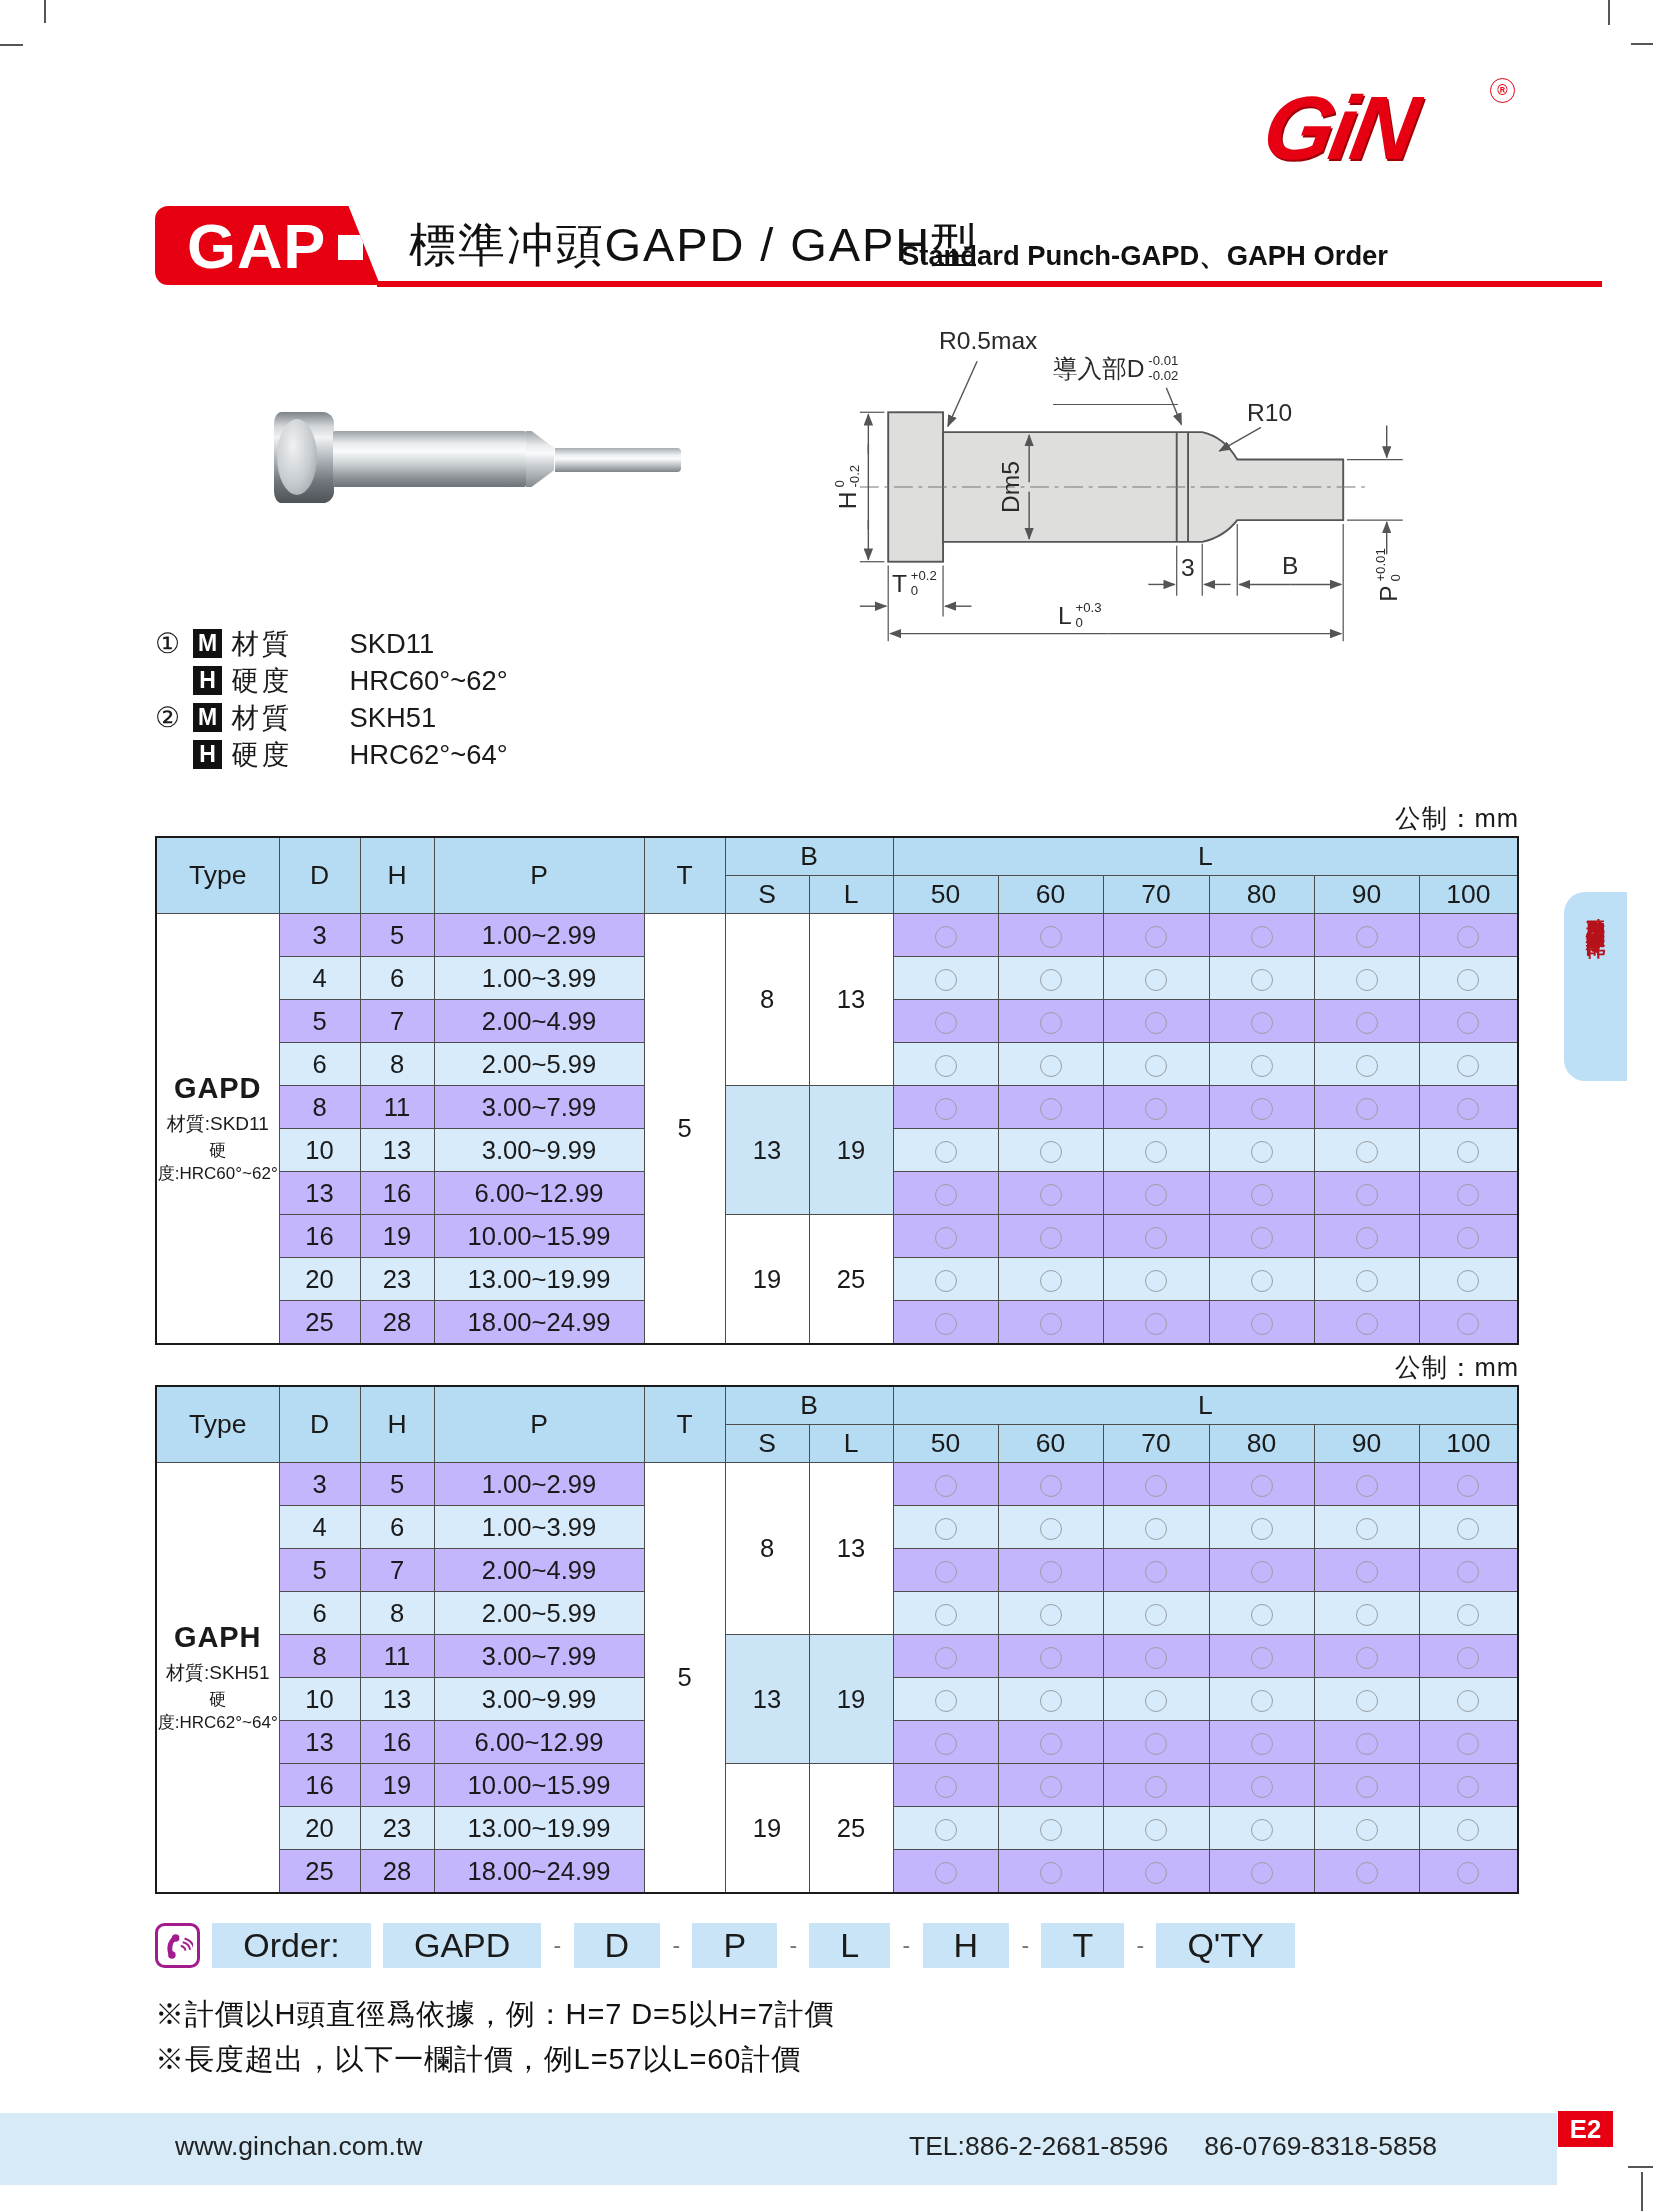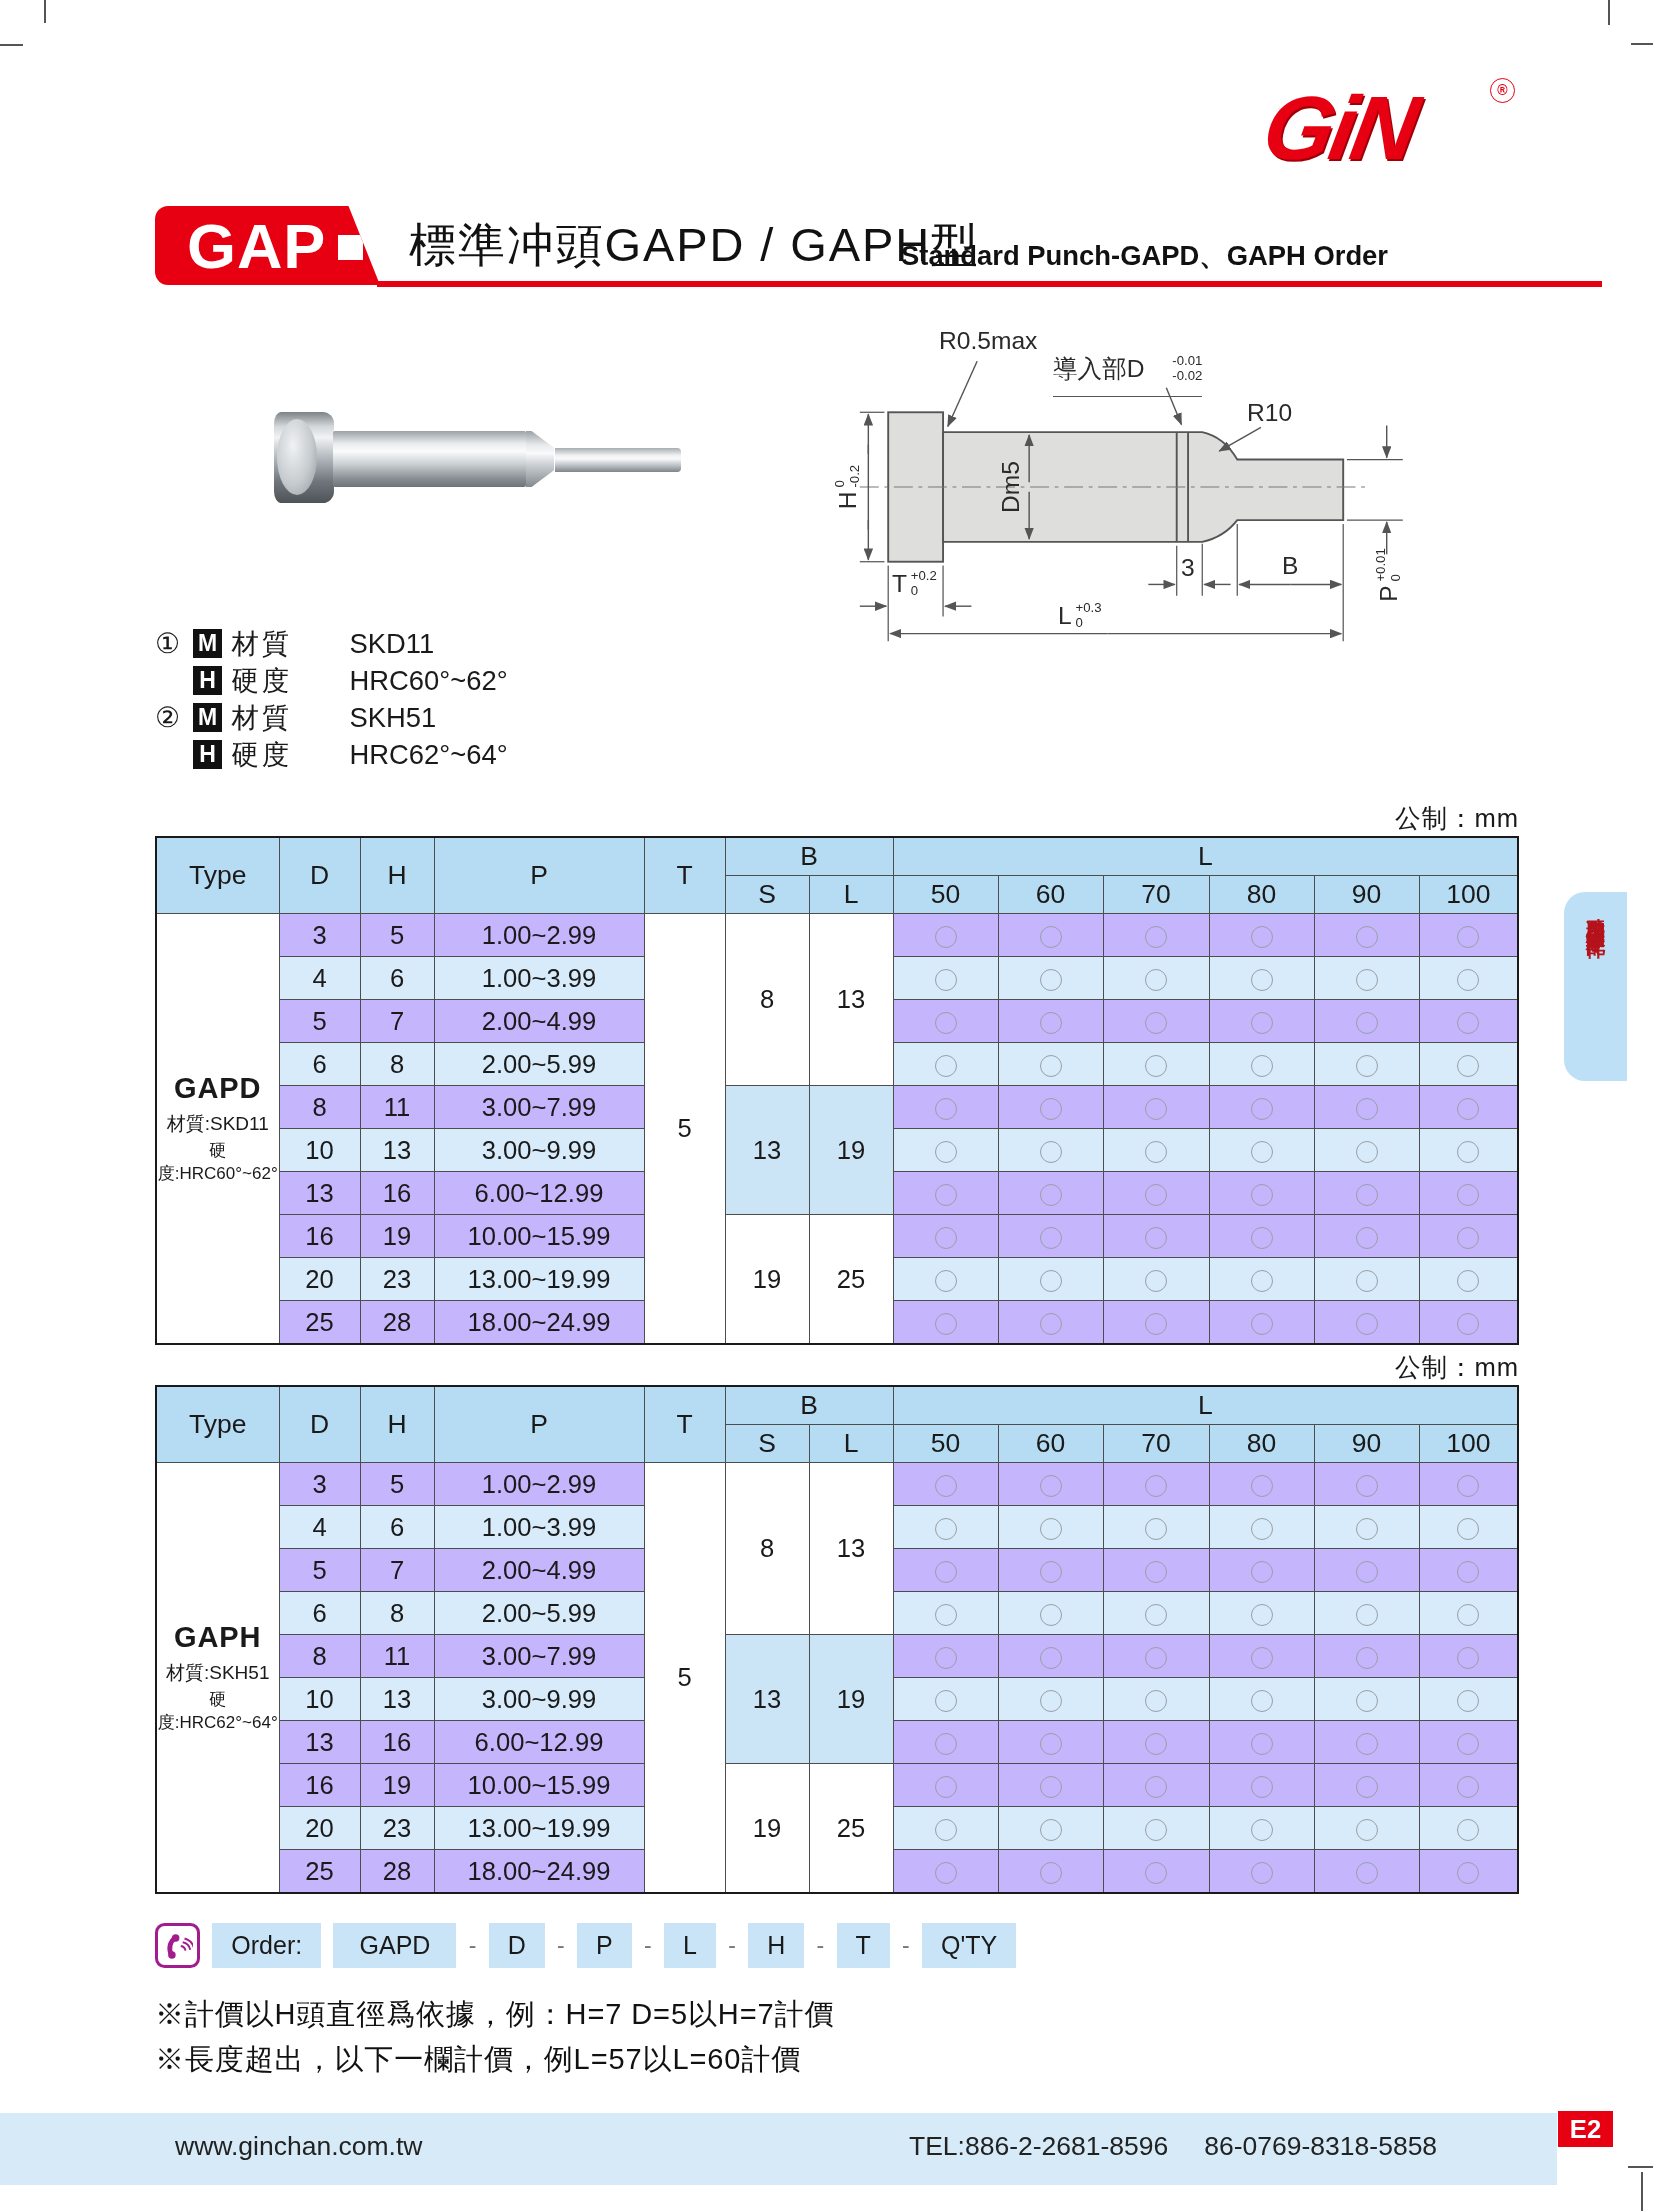--- a/index.html
+++ b/index.html
@@ -42,21 +42,21 @@
      clip-path:polygon(0 0,20% 0,100% 30%,100% 70%,20% 100%,0 100%);
      background:linear-gradient(180deg,#9ba1a6 0%,#e8ebec 25%,#f8fafb 40%,#c8cdd1 62%,#83898e 100%);}
   .ph-tip{left:285px;top:41px;width:126px;height:24px;border-radius:0 3.8px 3.8px 0;
      background:linear-gradient(180deg,#a7adb2 0%,#eef0f1 30%,#f9fafb 45%,#c2c7cb 70%,#7e848a 100%);}
 
   
   .drawing{position:absolute;left:833px;top:312px;width:625px;height:350px;}
   .dim-label{position:absolute;font-size:24.6px;color:#2a2a2a;white-space:nowrap;display:flex;align-items:center;}
   .tolstack{display:inline-flex;flex-direction:column;font-size:13.2px;line-height:1.1;margin-left:3.8px;text-align:left;}
   .rot{transform:translate(-50%,-50%) rotate(-90deg);}
-  .leadin-label{border-bottom:1.4px solid #555;padding-bottom:11px;gap:24px;}
+  .leadin-label{border-bottom:1.4px solid #555;padding-bottom:19px;}
 
   
   .materials{position:absolute;left:155px;top:625px;width:492px;font-size:27.4px;}
   .mat-line{display:flex;align-items:center;height:37px;}
   .mat-no{width:38px;font-size:28px;}
   .mat-badge{width:29px;height:29px;background:#111;color:#fff;font-weight:bold;font-size:23px;
              display:flex;align-items:center;justify-content:center;margin-right:9.5px;}
   .mat-label{width:95px;letter-spacing:2.8px;}
   .mat-value{margin-left:23px;}
 
@@ -86,21 +86,21 @@
             border-radius:21px 0 0 21px;display:flex;align-items:flex-start;justify-content:center;
             padding-top:9.5px;box-sizing:border-box;}
   .side-tab span{writing-mode:vertical-rl;text-orientation:upright;font-size:19px;color:#b5121b;
                  letter-spacing:2.8px;font-weight:bold;}
 
   
   .order-row{position:absolute;left:155px;top:1923px;display:flex;align-items:center;gap:12.3px;}
   .phone-box{width:45px;height:45px;border:3.3px solid #a21c8e;border-radius:9.5px;background:#fff;
              display:flex;align-items:center;justify-content:center;box-sizing:border-box;}
   .chip{background:#c9e4f7;height:45px;display:flex;align-items:center;justify-content:center;
-        font-size:25px;padding:0 19px;}
+        font-size:34px;padding:0 31px;}
   .chip.wide{min-width:85px;}
   .dash{color:#777;font-size:23px;}
 
   
   .note{position:absolute;left:155px;font-size:29px;color:#111;letter-spacing:0.9px;white-space:nowrap;margin-top:8px;}
 
   
   .footer-bar{position:absolute;left:0;top:2113px;width:1557px;height:72px;background:#d6eaf8;}
   .footer-web{position:absolute;left:175px;top:2131px;font-size:26.5px;color:#222;}
   .footer-tel{position:absolute;left:909px;top:2131px;font-size:26.5px;color:#222;display:flex;gap:36px;}

